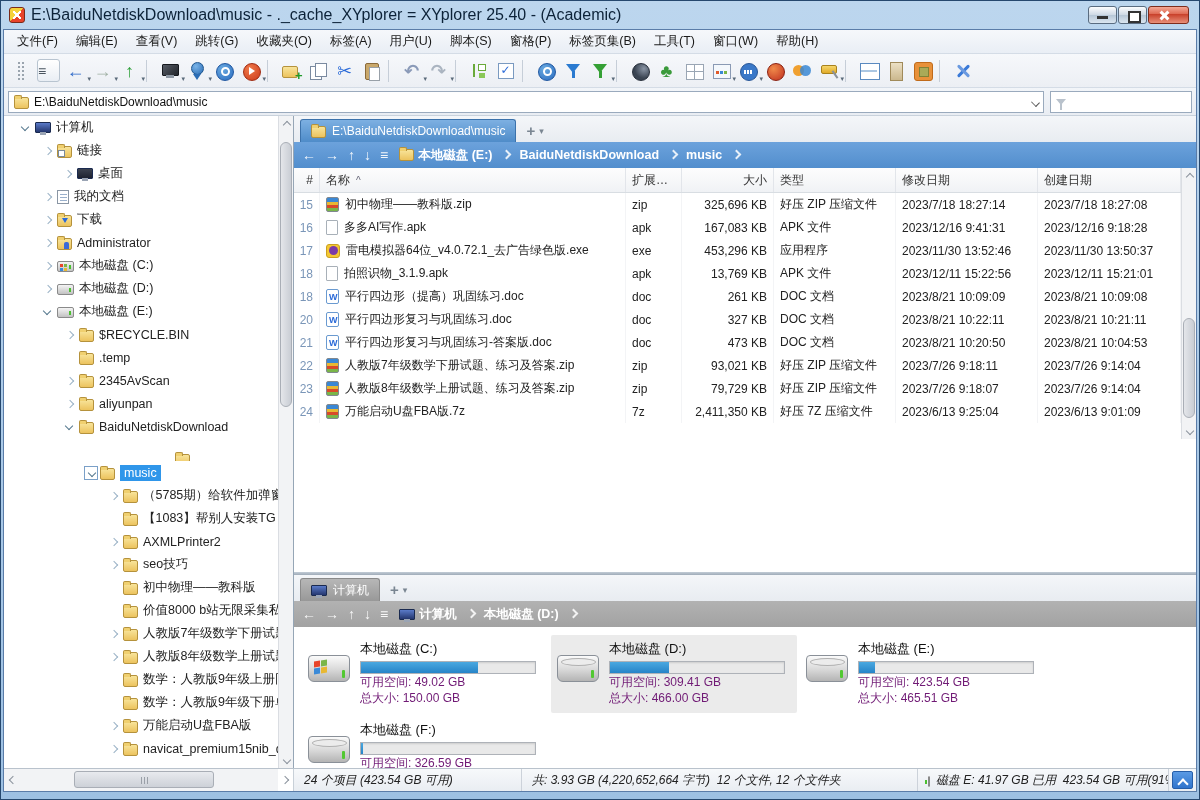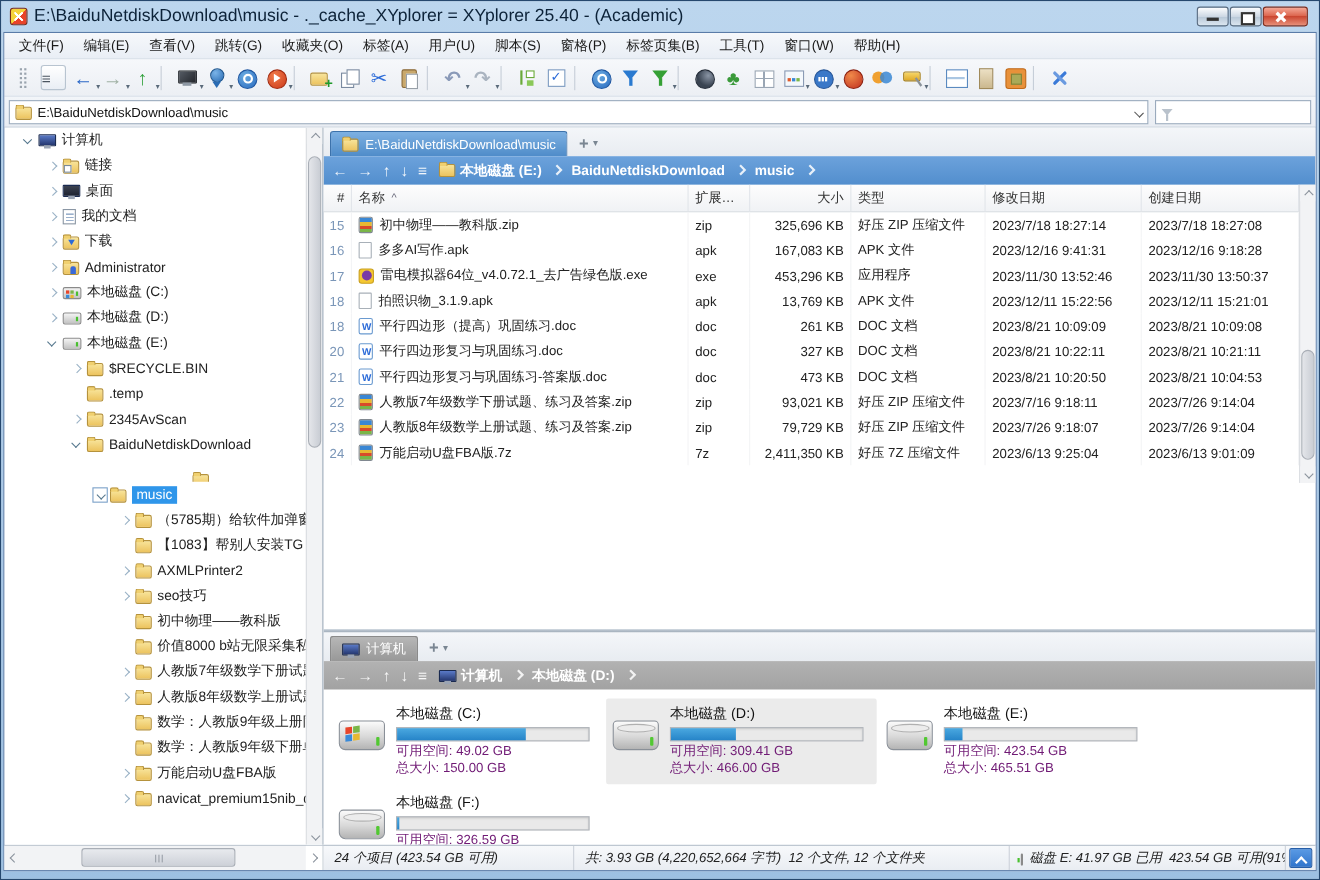--- a/index.html
+++ b/index.html
@@ -447,21 +447,21 @@
               <span class="tic ic-computer"></span>
               <span class="tlabel">计算机</span>
             </div>
 
             <div class="trow exp-closed" style="padding-left: 36px;">
               <span class="exp"></span>
               <span class="tic ic-folder-link"></span>
               <span class="tlabel">链接</span>
             </div>
 
-            <div class="trow exp-closed" style="padding-left: 36px;">
+            <div class="trow exp-closed" style="padding-left: 56px;">
               <span class="exp"></span>
               <span class="tic ic-desktop"></span>
               <span class="tlabel">桌面</span>
             </div>
 
             <div class="trow exp-closed" style="padding-left: 36px;">
               <span class="exp"></span>
               <span class="tic ic-docs"></span>
               <span class="tlabel">我的文档</span>
             </div>
@@ -507,20 +507,25 @@
               <span class="tic ic-folder"></span>
               <span class="tlabel">.temp</span>
             </div>
 
             <div class="trow exp-closed" style="padding-left: 58px;">
               <span class="exp"></span>
               <span class="tic ic-folder"></span>
               <span class="tlabel">2345AvScan</span>
             </div>
 
+            <div class="trow exp-closed" style="padding-left: 58px;">
+              <span class="exp"></span>
+              <span class="tic ic-folder"></span>
+              <span class="tlabel">aliyunpan</span>
+            </div>
 
             <div class="trow exp-open" style="padding-left: 58px;">
               <span class="exp"></span>
               <span class="tic ic-folder"></span>
               <span class="tlabel">BaiduNetdiskDownload</span>
             </div>
 
             <div class="trow" style="padding-left: 80px; flex-direction: column;">
               <span class="exp"></span>
               <span class="tic ic-folder"></span>
@@ -748,21 +753,21 @@
 
               <div class="frow">
                 <span class="c-num">22</span>
                 <span>
                   <span class="fic ic-zip"></span>
                   <span>人教版7年级数学下册试题、练习及答案.zip</span>
                 </span>
                 <span>zip</span>
                 <span class="ra">93,021 KB</span>
                 <span>好压 ZIP 压缩文件</span>
-                <span>2023/7/16 9:18:11</span>
+                <span>2023/7/26 9:18:11</span>
                 <span>2023/7/26 9:14:04</span>
               </div>
 
               <div class="frow">
                 <span class="c-num">23</span>
                 <span>
                   <span class="fic ic-zip"></span>
                   <span>人教版8年级数学上册试题、练习及答案.zip</span>
                 </span>
                 <span>zip</span>

